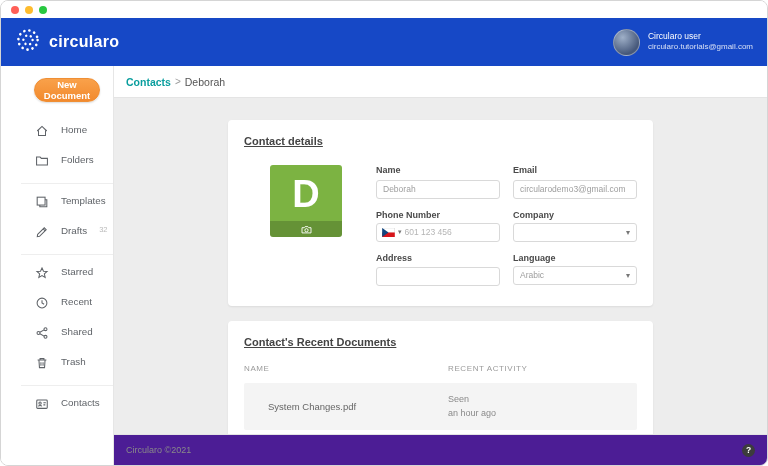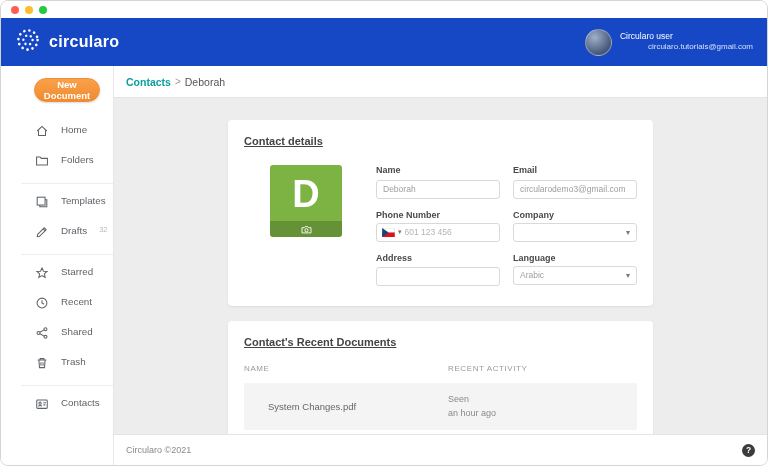--- a/index.html
+++ b/index.html
@@ -12,21 +12,21 @@
   .tl-red { background:#ff5f57; } .tl-yellow { background:#febc2e; } .tl-green { background:#28c840; }
 
   
   .app-header { height:48px; background:#1648c6; display:flex; align-items:center; justify-content:space-between; padding:0 14px; flex:0 0 auto; }
   .logo-wrap { display:flex; align-items:center; gap:8px; }
   .logo-text { color:#fff; font-size:16px; font-weight:bold; letter-spacing:.3px; }
   .user-wrap { display:flex; align-items:center; gap:8px; }
   .user-avatar { width:27px; height:27px; border-radius:50%; background:radial-gradient(circle at 35% 30%, #9fb0c8, #46587a 70%); border:1px solid rgba(255,255,255,.35); }
   .user-texts { display:flex; flex-direction:column; line-height:1.35; }
   .user-name { color:#fff; font-size:8.5px; }
-  .user-email { color:rgba(255,255,255,.82); font-size:8px;margin-left:28px; }
+  .user-email { color:rgba(255,255,255,.82); font-size:8px; }
 
   
   .app-body { flex:1; display:flex; min-height:0; }
 
   
   .sidebar { width:113px; background:#fff; border-right:1px solid #e6e6e6; padding-top:12px; display:flex; flex-direction:column;padding-left:20px; }
   .new-doc-btn { margin:0 13px; height:24px; border:1px solid #ef8f35; border-radius:13px; background:linear-gradient(#f9a14a,#f28a2e); color:#fff; font-size:9.5px; font-weight:bold; font-family:inherit; box-shadow:0 1px 2px rgba(0,0,0,.15); cursor:pointer; }
   .nav { margin-top:16px; }
   .nav-item { display:flex; align-items:flex-start; gap:12px; padding:6px 14px; cursor:pointer; }
   .nav-item svg { flex:0 0 auto; }
@@ -64,21 +64,21 @@
   .phone-input::placeholder { color:#b5b5b5; }
 
   .card-docs { margin-top:15px; padding:15px 16px 16px; }
   .docs-table { margin-top:16px; }
   .docs-head { display:grid; grid-template-columns:204px 1fr; padding-bottom:10px; }
   .col-header { font-size:8px; color:#9a9a9a; letter-spacing:.6px; }
   .doc-row { display:grid; grid-template-columns:204px 1fr; background:#f4f4f4; border-radius:2px; padding:10px 0; align-items:center; cursor:pointer; }
   .doc-name { font-size:9.5px; color:#666; padding-left:24px; }
   .doc-activity { font-size:9px; color:#8a8a8a; line-height:1.5; display:flex; flex-direction:column; }
 
-  .footer { height:31px; background:#ffffff; border-top:1px solid #e4e4e4; display:flex; align-items:center; justify-content:space-between; padding:0 12px; flex:0 0 auto; }
+  .footer { height:31px; background:#4c1d95; border-top:1px solid #e4e4e4; display:flex; align-items:center; justify-content:space-between; padding:0 12px; flex:0 0 auto; }
   .copyright { font-size:9px; color:#8a8a8a; }
   .help-btn { width:13px; height:13px; border-radius:50%; background:#3c3c3c; color:#fff; font-size:8.5px; font-weight:bold; display:flex; align-items:center; justify-content:center; cursor:pointer; }
 </style>
 </head>
 <body>
 
 <div class="window">
 
   <div class="titlebar">
     <span class="tl-dot tl-red"></span>

